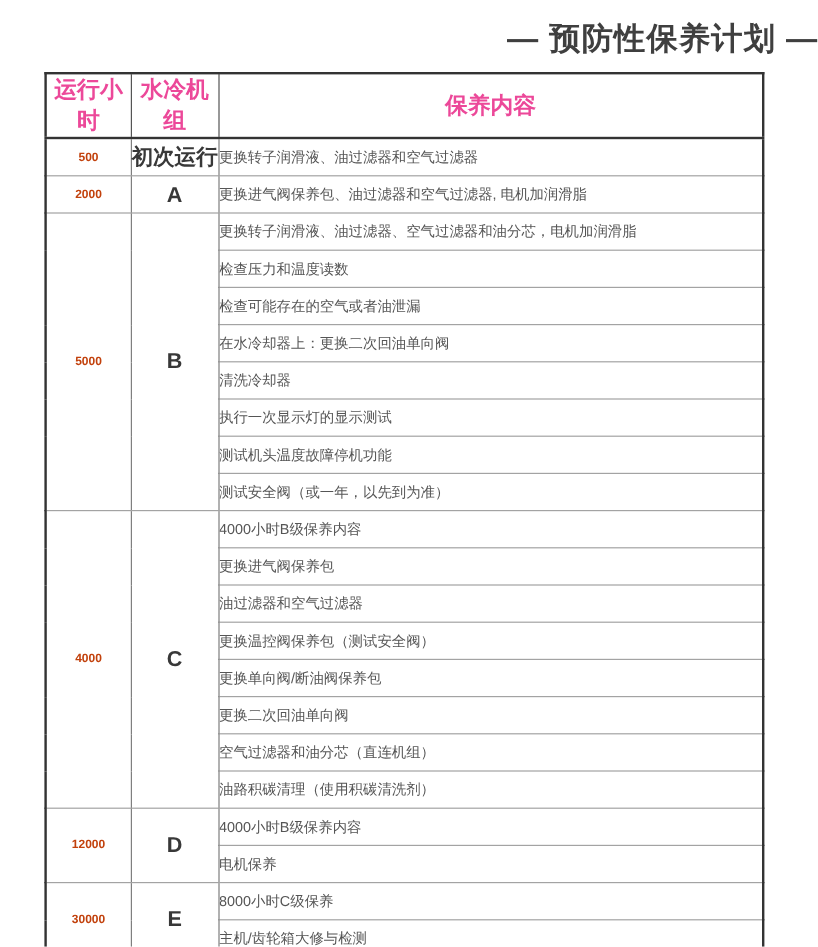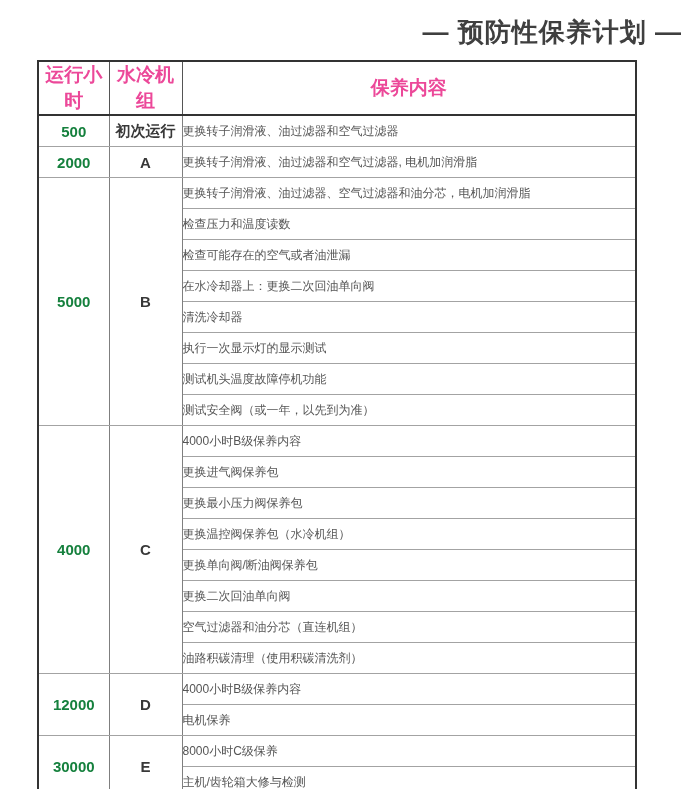--- a/index.html
+++ b/index.html
@@ -51,28 +51,28 @@
     border-left: 1px solid #7f7f7f;
     border-right: 1px solid #7f7f7f;
     border-top: 1px solid #a3a3a3;
     border-bottom: 1px solid #a3a3a3;
     background: #ffffff;
     padding: 0;
   }
   td.hours {
     text-align: center;
     vertical-align: middle;
-    font-size: 15px;
-    font-weight: bold;
-    color: #15803d;
+    font-size: 10px;
+    font-weight: bold;
+    color: #c2410c;
   }
   td.plan {
     text-align: center;
     vertical-align: middle;
-    font-size: 15px;
+    font-size: 18px;
     font-weight: bold;
     color: #383838;
   }
   td.content {
     font-size: 12px;
     color: #555555;
     text-align: left;
     padding: 0 8px;
     vertical-align: middle;
     white-space: nowrap;
@@ -117,21 +117,21 @@
       </thead>
       <tbody>
           <tr>
             <td class="hours" rowspan="1">500</td>
             <td class="plan" rowspan="1">初次运行</td>
             <td class="content">更换转子润滑液、油过滤器和空气过滤器</td>
           </tr>
           <tr>
             <td class="hours" rowspan="1">2000</td>
             <td class="plan" rowspan="1">A</td>
-            <td class="content">更换转子润滑液、油过滤器和空气过滤器, 电机加润滑脂</td>
+            <td class="content">更换进气阀保养包、油过滤器和空气过滤器, 电机加润滑脂</td>
           </tr>
           <tr>
             <td class="hours" rowspan="8">5000</td>
             <td class="plan" rowspan="8">B</td>
             <td class="content">更换转子润滑液、油过滤器、空气过滤器和油分芯，电机加润滑脂</td>
           </tr>
           <tr>
             <td class="content">检查压力和温度读数</td>
           </tr>
           <tr>
@@ -154,24 +154,24 @@
           </tr>
           <tr>
             <td class="hours" rowspan="8">4000</td>
             <td class="plan" rowspan="8">C</td>
             <td class="content">4000小时B级保养内容</td>
           </tr>
           <tr>
             <td class="content">更换进气阀保养包</td>
           </tr>
           <tr>
-            <td class="content">更换最小压力阀保养包</td>
-          </tr>
-          <tr>
-            <td class="content">更换温控阀保养包（水冷机组）</td>
+            <td class="content">油过滤器和空气过滤器</td>
+          </tr>
+          <tr>
+            <td class="content">更换温控阀保养包（测试安全阀）</td>
           </tr>
           <tr>
             <td class="content">更换单向阀/断油阀保养包</td>
           </tr>
           <tr>
             <td class="content">更换二次回油单向阀</td>
           </tr>
           <tr>
             <td class="content">空气过滤器和油分芯（直连机组）</td>
           </tr>

